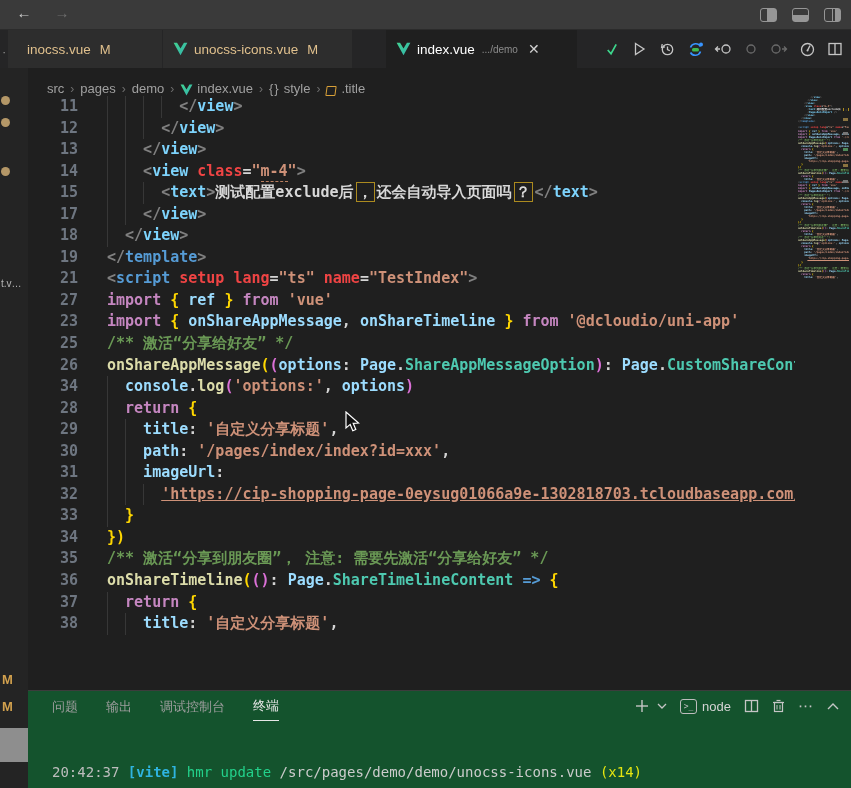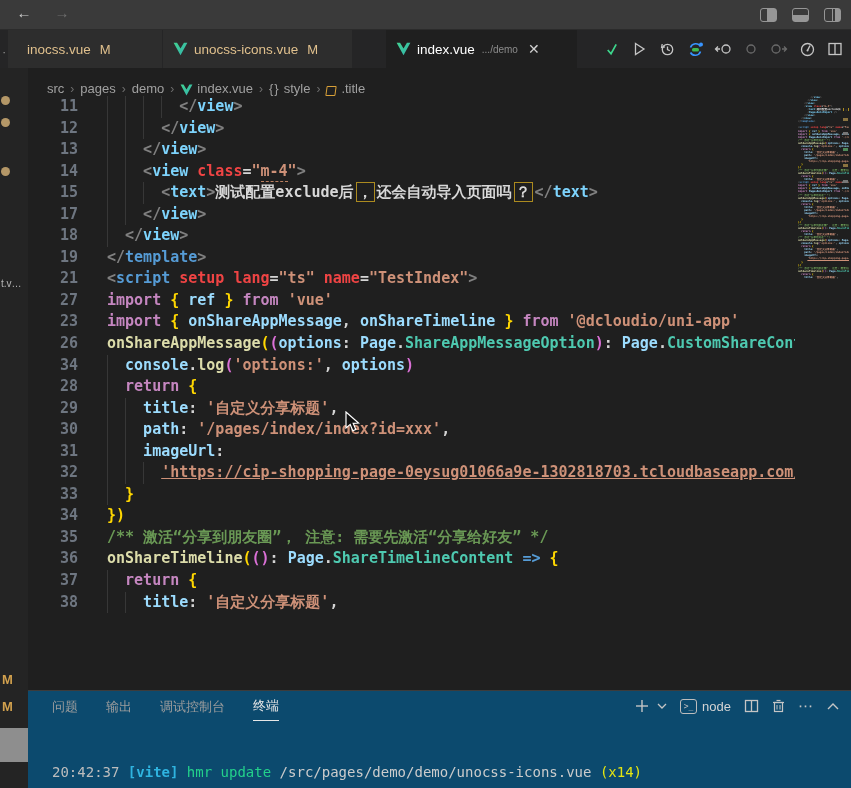--- a/index.html
+++ b/index.html
@@ -66,21 +66,21 @@
   .tok-strlink{color:#CE9178; text-decoration:underline;}
 
   .minimap { position:absolute; right:0; top:0; width:54px; bottom:0; overflow:hidden; }
   .mm { font-family:"DejaVu Sans Mono", monospace; font-size:2.6px; line-height:3.05px; white-space:pre; padding-left:3px; }
   .mmline { height:3.05px; overflow:hidden; }
   .ruler-mark { position:absolute; right:1px; width:5px; height:3px; }
 
   .mouse-cursor { position:absolute; left:317px; top:315px; }
 
   
-  .panel { position:absolute; left:28px; right:0; bottom:0; height:98px; background:#0c4a6e; border-top:1px solid #3c3c3c; }
+  .panel { position:absolute; left:28px; right:0; bottom:0; height:98px; background:#14532d; border-top:1px solid #3c3c3c; }
   .panel-header { height:30px; display:flex; align-items:center; padding-left:24px; }
   .ptab { font-size:13px; color:#9d9d9d; margin-right:28px; padding:6px 0 5px; }
   .ptab.active { color:#e7e7e7; border-bottom:1px solid #e7e7e7; }
   .panel-actions { position:absolute; right:12px; top:6px; display:flex; align-items:center; gap:13px; }
   .pai { display:flex; align-items:center; justify-content:center; color:#c5c5c5; }
   .node-box { width:17px; height:15px; border:1px solid #bdbdbd; border-radius:3px; font-size:8px; color:#bdbdbd; display:flex; align-items:center; justify-content:center; font-family:"DejaVu Sans Mono", monospace; }
   .node-lbl { font-size:13px; color:#d4d4d4; margin-left:5px; }
   .terminal { padding:6px 0 0 24px; font-family:"DejaVu Sans Mono", monospace; font-size:14px; line-height:18px; white-space:pre; }
   .tseg-time{color:#bdbdbd} .tseg-vite{color:#2fb4e0;font-weight:bold} .tseg-hmr{color:#23d18b}
   .tseg-path{color:#cccccc} .tseg-count{color:#e5e510}
@@ -222,20 +222,21 @@
       <div class="cline"><span class="ln">12</span><span class="ind" style="width: 54.18px;"></span><span class="tok-pun">&lt;/</span><span class="tok-tag">view</span><span class="tok-pun">&gt;</span></div>
       <div class="cline"><span class="ln">13</span><span class="ind" style="width: 36.12px;"></span><span class="tok-pun">&lt;/</span><span class="tok-tag">view</span><span class="tok-pun">&gt;</span></div>
       <div class="cline"><span class="ln">14</span><span class="ind" style="width: 36.12px;"></span><span class="tok-pun">&lt;</span><span class="tok-tag">view</span><span class="tok-txt"> </span><span class="tok-attr">class</span><span class="tok-op">=</span><span class="tok-str">"</span><span class="tok-cls">m-4</span><span class="tok-str">"</span><span class="tok-pun">&gt;</span></div>
       <div class="cline"><span class="ln">15</span><span class="ind" style="width: 54.18px;"></span><span class="tok-pun">&lt;</span><span class="tok-tag">text</span><span class="tok-pun">&gt;</span><span class="tok-txt">测试配置exclude后</span><span class="tok-box">，</span><span class="tok-txt">还会自动导入页面吗</span><span class="tok-box">？</span><span class="tok-pun">&lt;/</span><span class="tok-tag">text</span><span class="tok-pun">&gt;</span></div>
       <div class="cline"><span class="ln">17</span><span class="ind" style="width: 36.12px;"></span><span class="tok-pun">&lt;/</span><span class="tok-tag">view</span><span class="tok-pun">&gt;</span></div>
       <div class="cline"><span class="ln">18</span><span class="ind" style="width: 18.06px;"></span><span class="tok-pun">&lt;/</span><span class="tok-tag">view</span><span class="tok-pun">&gt;</span></div>
       <div class="cline"><span class="ln">19</span><span class="tok-pun">&lt;/</span><span class="tok-el">template</span><span class="tok-pun">&gt;</span></div>
       <div class="cline"><span class="ln">21</span><span class="tok-pun">&lt;</span><span class="tok-el">script</span><span class="tok-txt"> </span><span class="tok-attr">setup</span><span class="tok-txt"> </span><span class="tok-attr">lang</span><span class="tok-op">=</span><span class="tok-str">"ts"</span><span class="tok-txt"> </span><span class="tok-attr">name</span><span class="tok-op">=</span><span class="tok-str">"TestIndex"</span><span class="tok-pun">&gt;</span></div>
       <div class="cline"><span class="ln">27</span><span class="tok-kw">import</span><span class="tok-txt"> </span><span class="tok-b1">{</span><span class="tok-txt"> </span><span class="tok-var">ref</span><span class="tok-txt"> </span><span class="tok-b1">}</span><span class="tok-txt"> </span><span class="tok-kw">from</span><span class="tok-txt"> </span><span class="tok-str">'vue'</span></div>
       <div class="cline"><span class="ln">23</span><span class="tok-kw">import</span><span class="tok-txt"> </span><span class="tok-b1">{</span><span class="tok-txt"> </span><span class="tok-var">onShareAppMessage</span><span class="tok-op">,</span><span class="tok-txt"> </span><span class="tok-var">onShareTimeline</span><span class="tok-txt"> </span><span class="tok-b1">}</span><span class="tok-txt"> </span><span class="tok-kw">from</span><span class="tok-txt"> </span><span class="tok-str">'@dcloudio/uni-app'</span></div>
+      <div class="cline"><span class="ln">25</span><span class="tok-cmt">/** 激活“分享给好友” */</span></div>
       <div class="cline"><span class="ln">26</span><span class="tok-fn">onShareAppMessage</span><span class="tok-b1">(</span><span class="tok-b2">(</span><span class="tok-var">options</span><span class="tok-op">: </span><span class="tok-var">Page</span><span class="tok-op">.</span><span class="tok-type">ShareAppMessageOption</span><span class="tok-b2">)</span><span class="tok-op">: </span><span class="tok-var">Page</span><span class="tok-op">.</span><span class="tok-type">CustomShareContent</span></div>
       <div class="cline"><span class="ln">34</span><span class="ind" style="width: 18.06px;"></span><span class="tok-var">console</span><span class="tok-op">.</span><span class="tok-fn">log</span><span class="tok-b2">(</span><span class="tok-str">'options:'</span><span class="tok-op">,</span><span class="tok-txt"> </span><span class="tok-var">options</span><span class="tok-b2">)</span></div>
       <div class="cline"><span class="ln">28</span><span class="ind" style="width: 18.06px;"></span><span class="tok-kw">return</span><span class="tok-txt"> </span><span class="tok-b1">{</span></div>
       <div class="cline"><span class="ln">29</span><span class="ind" style="width: 36.12px;"></span><span class="tok-var">title</span><span class="tok-op">: </span><span class="tok-str">'自定义分享标题'</span><span class="tok-op">,</span></div>
       <div class="cline"><span class="ln">30</span><span class="ind" style="width: 36.12px;"></span><span class="tok-var">path</span><span class="tok-op">: </span><span class="tok-str">'/pages/index/index?id=xxx'</span><span class="tok-op">,</span></div>
       <div class="cline"><span class="ln">31</span><span class="ind" style="width: 36.12px;"></span><span class="tok-var">imageUrl</span><span class="tok-op">:</span></div>
       <div class="cline"><span class="ln">32</span><span class="ind" style="width: 54.18px;"></span><span class="tok-strlink">'https://cip-shopping-page-0eysug01066a9e-1302818703.tcloudbaseapp.com/p</span></div>
       <div class="cline"><span class="ln">33</span><span class="ind" style="width: 18.06px;"></span><span class="tok-b1">}</span></div>
       <div class="cline"><span class="ln">34</span><span class="tok-b1">}</span><span class="tok-b1">)</span></div>
       <div class="cline"><span class="ln">35</span><span class="tok-cmt">/** 激活“分享到朋友圈”， 注意: 需要先激活“分享给好友” */</span></div>

